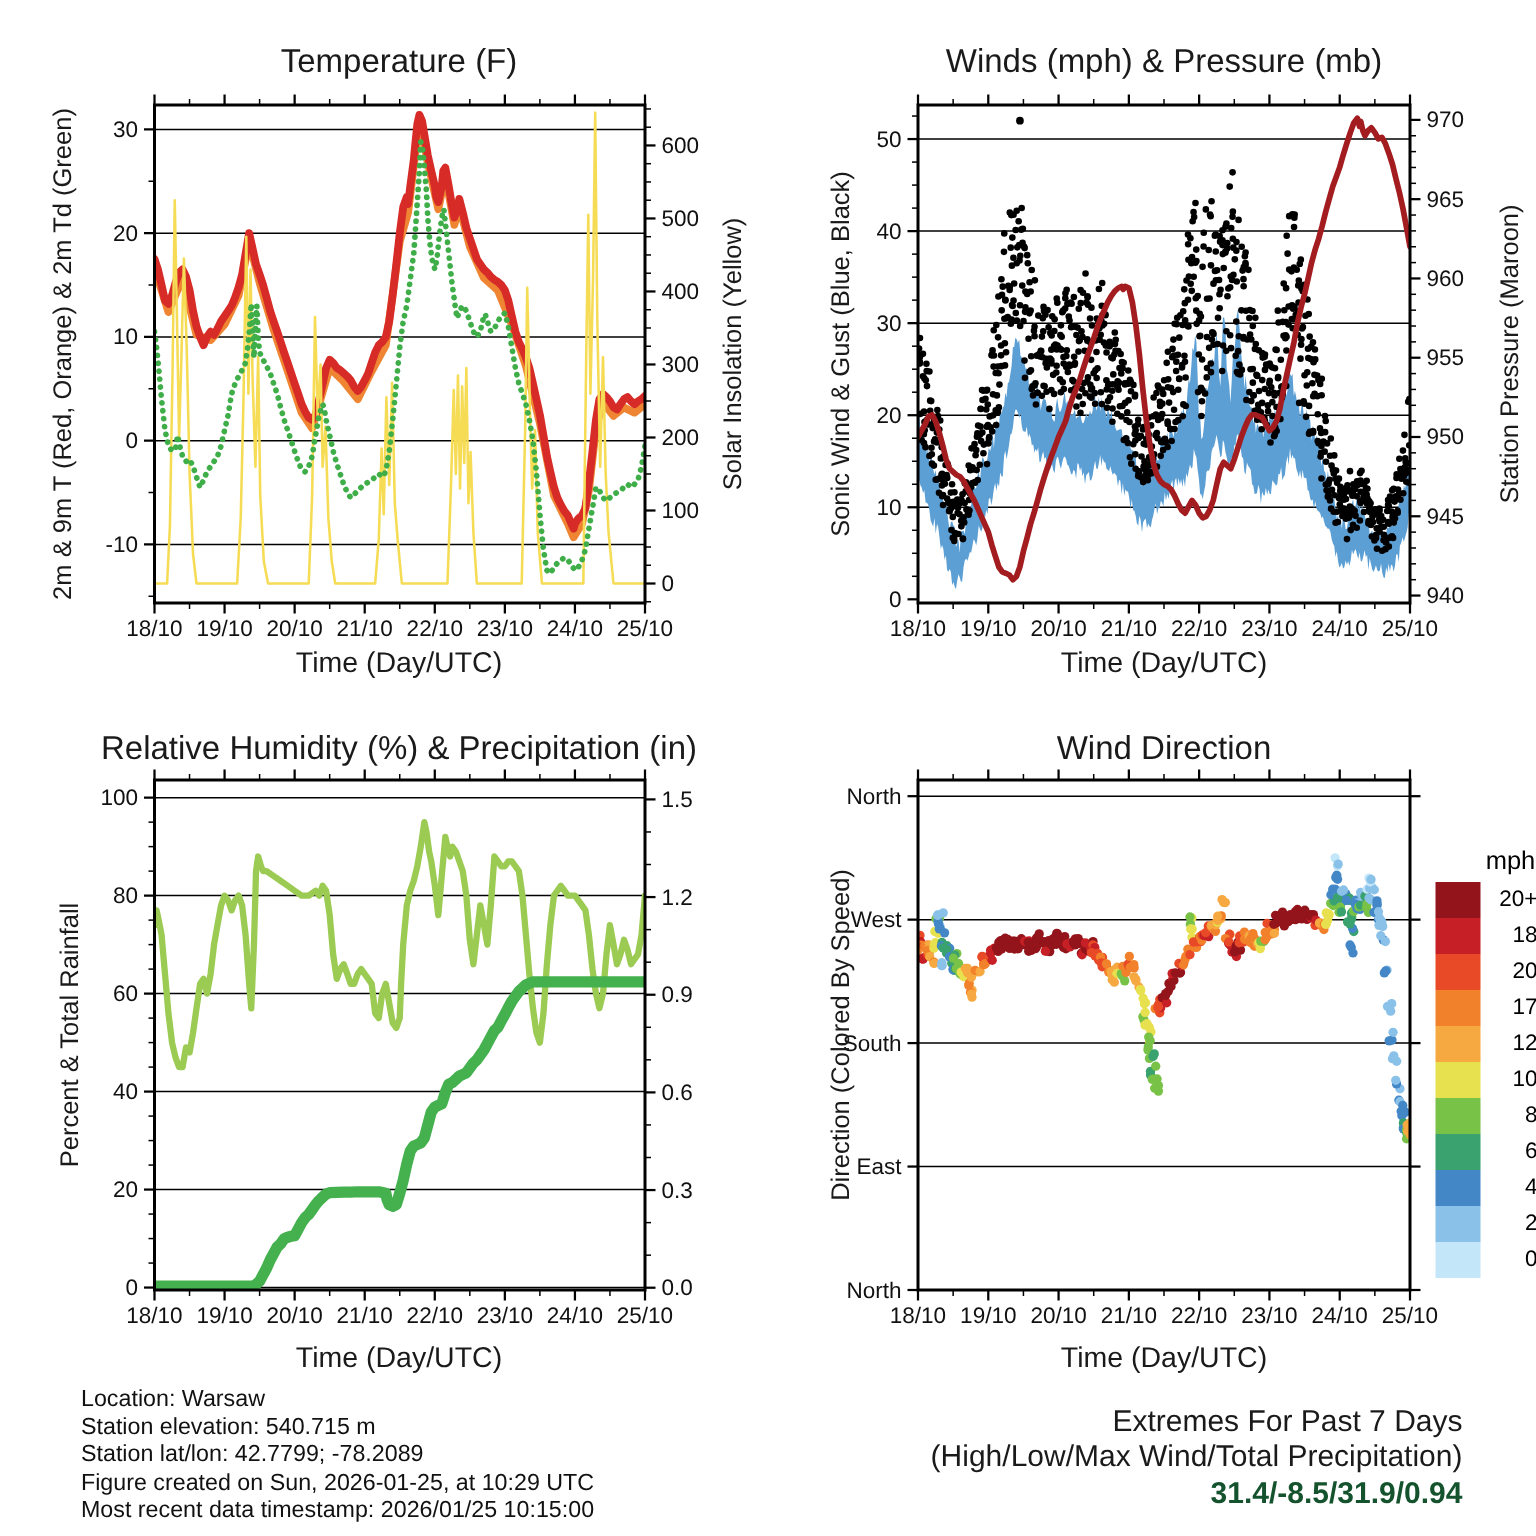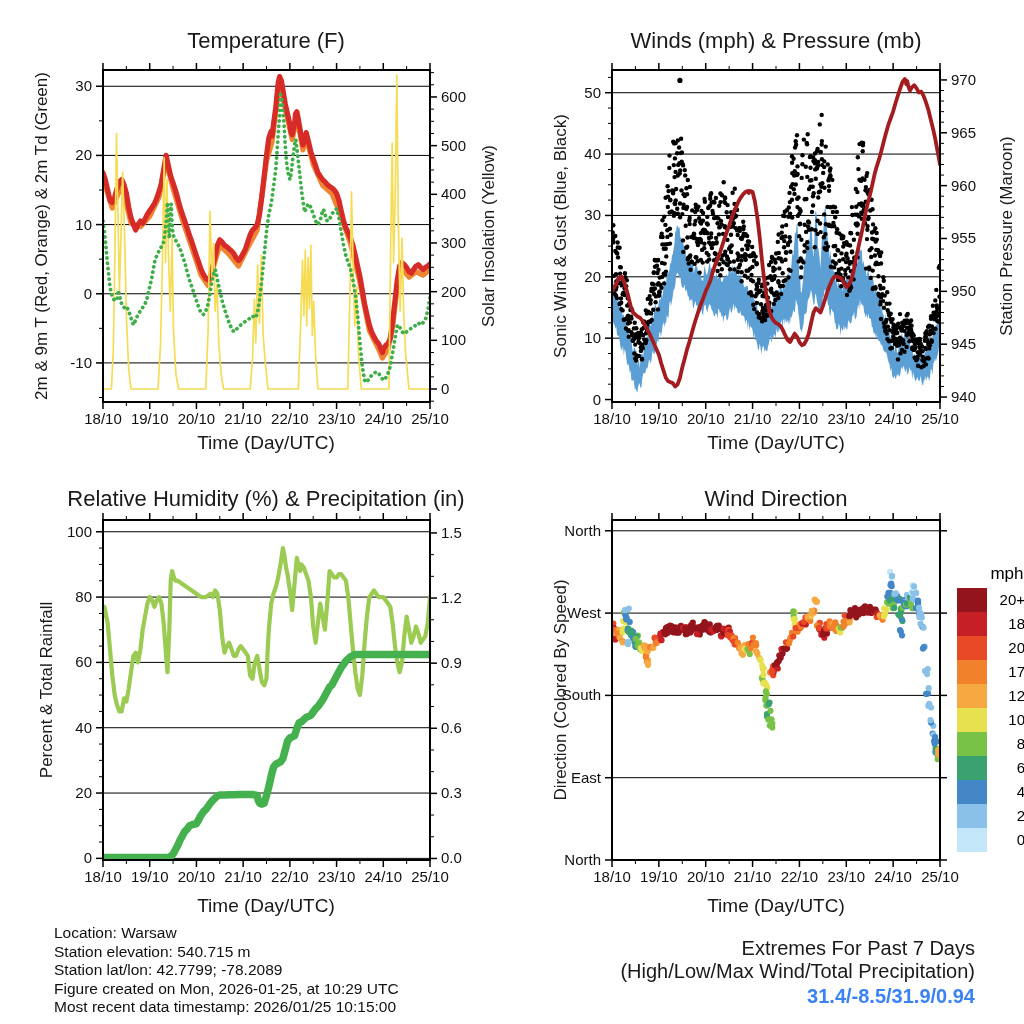--- a/index.html
+++ b/index.html
@@ -2056,23 +2056,23 @@
       <div>6</div>
       <div>4</div>
       <div>2</div>
       <div>0</div>
     </div>
 
   <div id="footer">
     <div>Location: Warsaw</div>
     <div>Station elevation: 540.715 m</div>
     <div>Station lat/lon: 42.7799; -78.2089</div>
-    <div>Figure created on Mon, 2026-01-25, at 10:29 UTC</div>
+    <div>Figure created on Sun, 2026-01-25, at 10:29 UTC</div>
     <div>Most recent data timestamp: 2026/01/25 10:15:00</div>
   </div>
 
   <div id="extremes">
     <div>Extremes For Past 7 Days</div>
     <div>(High/Low/Max Wind/Total Precipitation)</div>
-    <div class="vals" style="color: #3b82f6;">31.4/-8.5/31.9/0.94</div>
+    <div class="vals" style="color: #14532d;">31.4/-8.5/31.9/0.94</div>
   </div>
 
 </div>
 
 </body></html>

